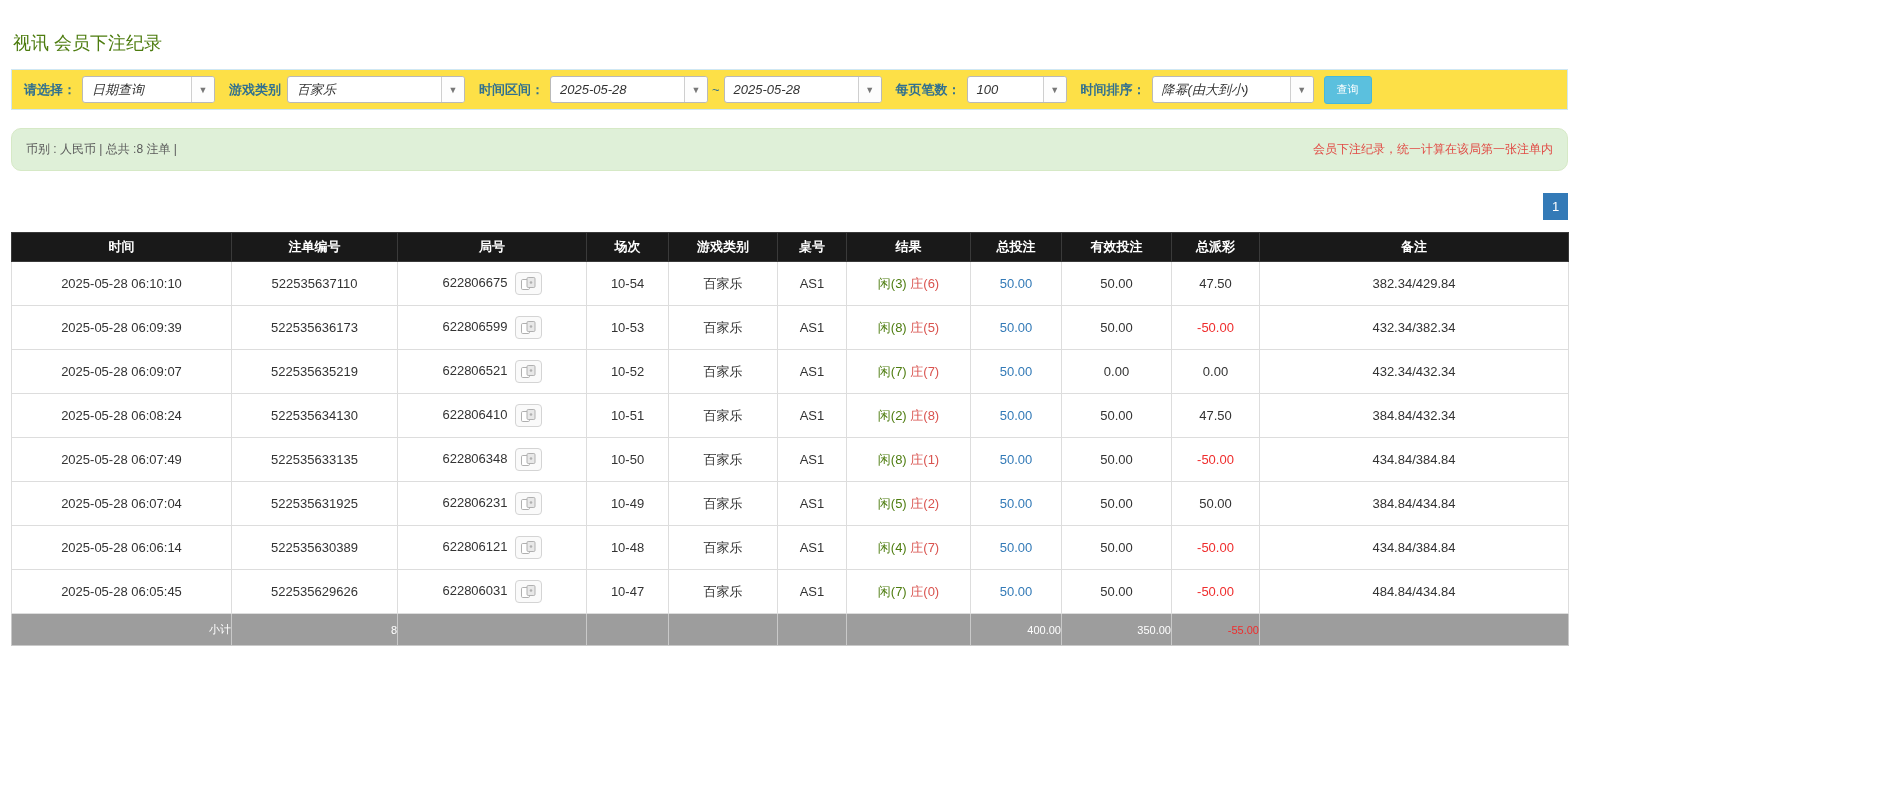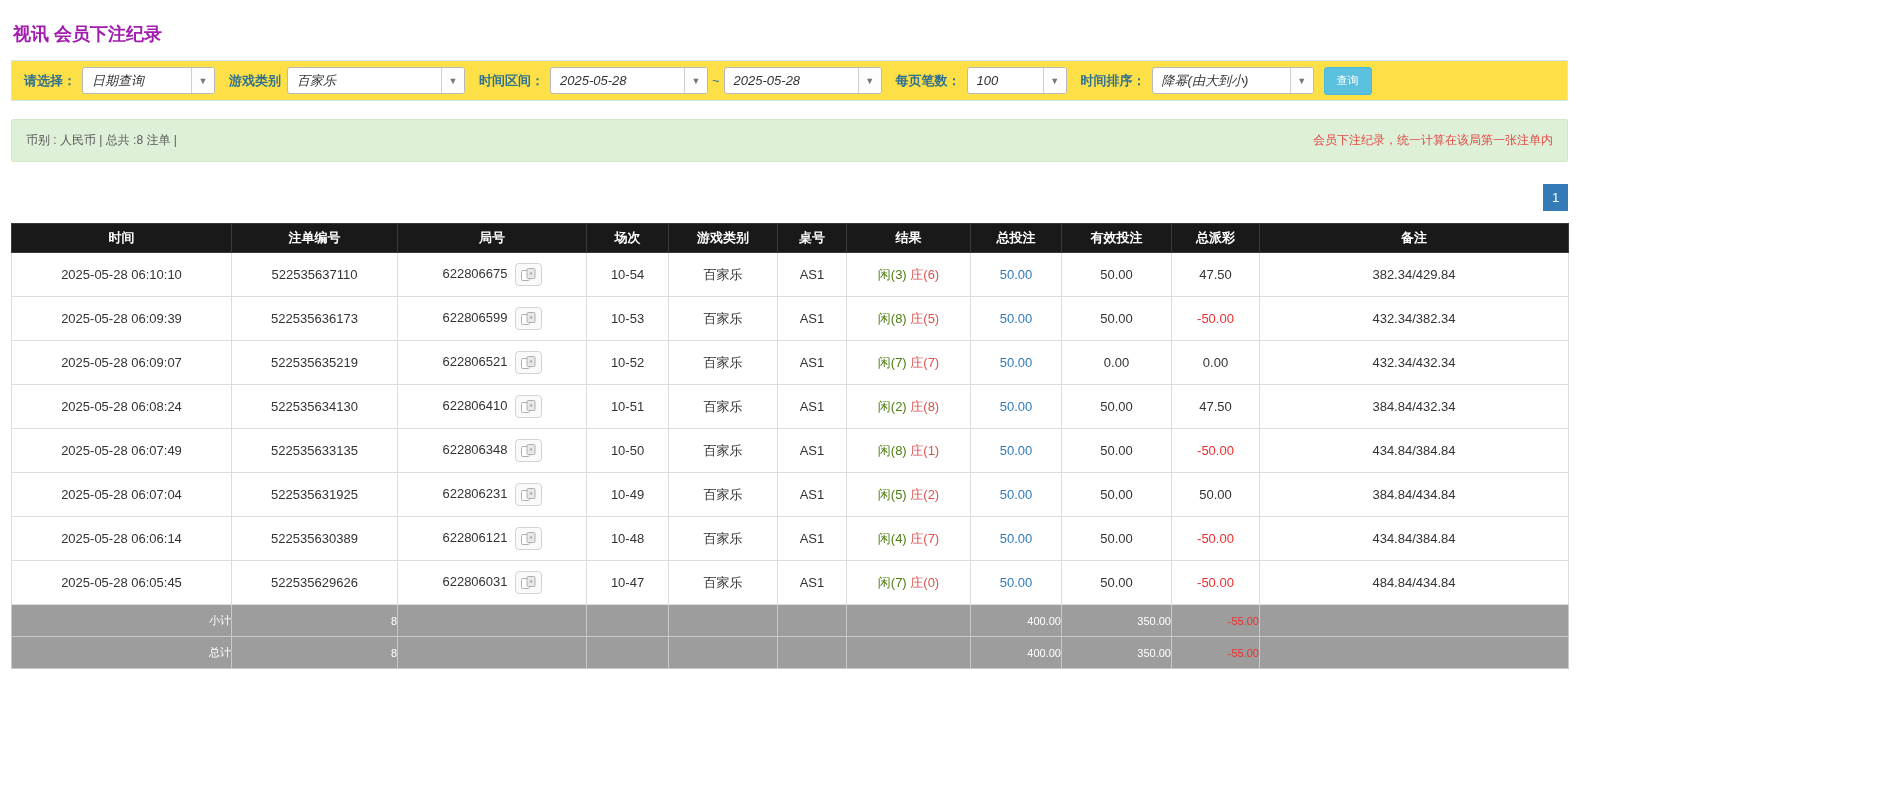--- a/index.html
+++ b/index.html
@@ -5,21 +5,21 @@
   * { box-sizing: border-box; margin: 0; padding: 0; }
   html, body { background: #fff; }
   body {
     width: 1899px; height: 805px; overflow: hidden;
     font-family: "Liberation Sans", "DejaVu Sans", sans-serif;
     color: #333;
   }
   .page { padding: 12px 0 0 11px; }
   .content { width: 1557px; }
 
-  .page-title { font-size: 18px; font-weight: bold; color: #a21caf; margin: 10px 0 14px 2px; }
+  .page-title { font-size: 18px; font-weight: normal; color: #4d7c0f; margin: 19px 0 14px 2px; }
 
   
   .filter-bar {
     background: #fde047; border: 1px solid #cfe7f3; height: 41px;
     display: flex; align-items: center; padding: 0 12px; font-size: 13px;
     white-space: nowrap;
   }
   .filter-label { color: #31708f; font-weight: bold; margin: 0 6px 0 14px; }
   .filter-label.first { margin-left: 0; }
   .combo {
@@ -41,21 +41,21 @@
   .search-btn {
     margin-left: 10px; background: #5bc0de; color: #fff;
     border: 1px solid #46b8da; border-radius: 3px; height: 28px;
     padding: 0 12px; font-size: 11px; cursor: pointer;
     font-family: "Liberation Sans", "DejaVu Sans", sans-serif;
   }
 
   
   .summary-bar {
     margin-top: 18px; background: #dff0d8; border: 1px solid #d6e9c6;
-    border-radius: 2px; height: 43px; display: flex; align-items: center;
+    border-radius: 10px; height: 43px; display: flex; align-items: center;
     justify-content: space-between; padding: 0 14px; font-size: 12px;
   }
   .summary-left { color: #5a5a5a; }
   .summary-right { color: #e14a44; }
 
   
   .pager { display: flex; justify-content: flex-end; margin: 22px 0 12px; }
   .page-btn {
     background: #337ab7; color: #fff; border: 1px solid #337ab7;
     min-width: 25px; height: 27px; font-size: 13px; cursor: pointer;
@@ -378,30 +378,17 @@
           <td></td>
           <td></td>
           <td></td>
           <td></td>
           <td></td>
           <td>400.00</td>
           <td>350.00</td>
           <td class="amount-check neg">-55.00</td>
           <td></td>
         </tr>
-        <tr class="foot">
-          <td>总计</td>
-          <td>8</td>
-          <td></td>
-          <td></td>
-          <td></td>
-          <td></td>
-          <td></td>
-          <td>400.00</td>
-          <td>350.00</td>
-          <td class="amount-check neg">-55.00</td>
-          <td></td>
-        </tr>
       </tfoot>
     </table>
 
   </div>
 </div>
 
 </body></html>

